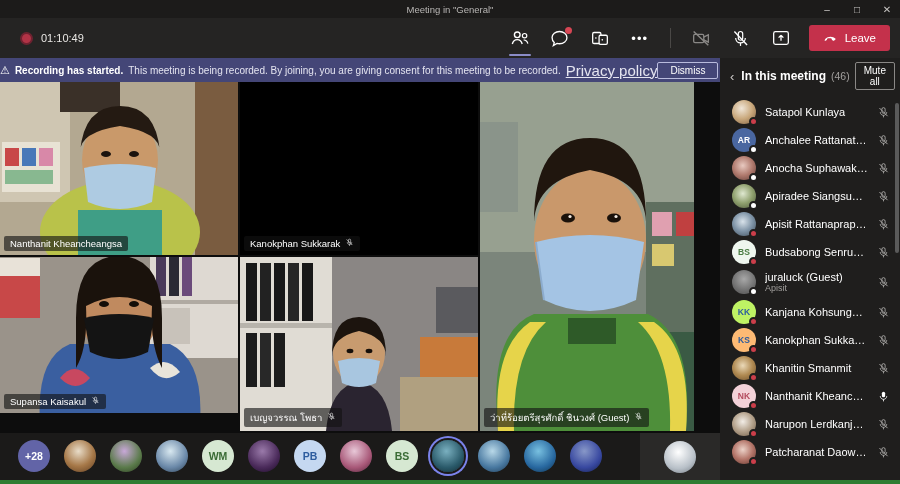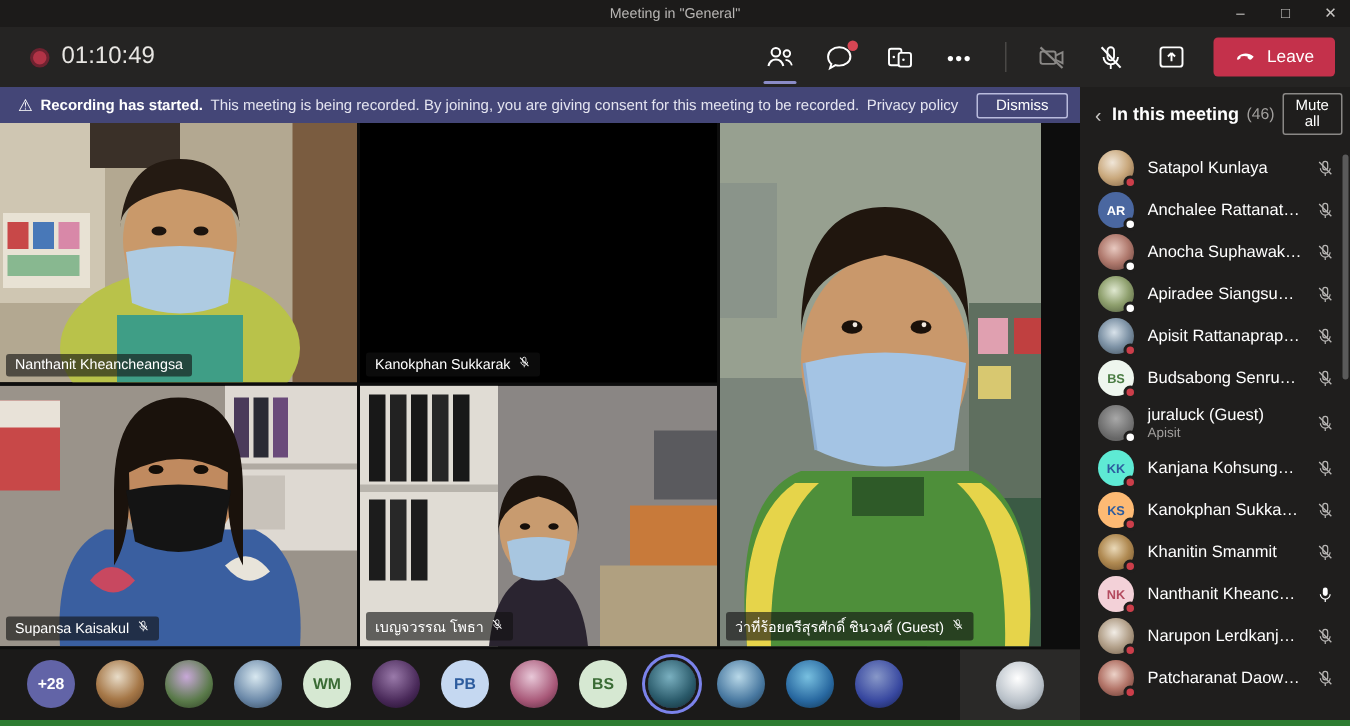--- a/index.html
+++ b/index.html
@@ -13,51 +13,51 @@
   .titlebar-text { color:#b8b6b4; font-size:9.5px; }
   .win-controls { position:absolute; right:6px; top:0; height:18px; display:flex; align-items:center; gap:16px; }
   .win-btn { color:#c8c6c4; font-size:10px; width:14px; text-align:center; cursor:default; }
 
   
   .toolbar { position:absolute; top:18px; left:0; width:900px; height:40px;
     background:#252423; display:flex; align-items:center; }
   .timer-wrap { display:flex; align-items:center; gap:8px; margin-left:20px; }
   .rec-dot { width:13px; height:13px; border-radius:50%; background:#a0ililess; background:#b13346;
     border:2px solid #6e2230; }
-  .timer-text { color:#e8e6e3; font-size:16px; }
+  .timer-text { color:#e8e6e3; font-size:11px; }
   .toolbar-right { position:absolute; right:10px; display:flex; align-items:center; gap:16px; }
   .tb-icon { width:24px; height:24px; display:flex; align-items:center; justify-content:center;
     position:relative; cursor:pointer; }
   .tb-icon svg { display:block; }
   .tb-underline { position:absolute; bottom:-6px; left:1px; width:22px; height:2px; background:#8b8cc7; border-radius:1px; }
   .notif-dot { position:absolute; top:1px; right:0px; width:7px; height:7px; border-radius:50%; background:#d74654; }
   .tb-divider { width:1px; height:20px; background:#4a4846; margin:0 2px; }
   .more-dots { color:#fff; font-size:13px; letter-spacing:1px; }
   .leave-btn { background:#c4314b; color:#fff; border:none; border-radius:3px; height:26px;
     padding:0 14px; font-size:11.5px; display:flex; align-items:center; gap:7px; cursor:pointer;
     font-family:"Liberation Sans",sans-serif; }
 
   
   .banner { position:absolute; top:58px; left:0; width:720px; height:24px; background:#444677;
     display:flex; align-items:center; color:#fff; }
   .banner-center { flex:1; display:flex; align-items:center; justify-content:center; gap:5px; white-space:nowrap; }
   .warn-icon { font-size:11px; color:#fff; }
   .banner-bold { font-size:10px; font-weight:bold; }
   .banner-text { font-size:10px; color:#e4e4f0; }
-  .banner-link { font-size:10px; color:#e4e4f0; cursor:pointer; }
+  .banner-link { font-size:15px; color:#e4e4f0; text-decoration:underline; cursor:pointer; }
   .dismiss-btn { margin-right:8px; background:transparent; border:1px solid #b9bbdd; color:#fff;
     border-radius:2px; font-size:10px; padding:2px 12px; cursor:pointer; font-family:"Liberation Sans",sans-serif; }
 
   
   .video-area { position:absolute; top:82px; left:0; width:720px; height:351px; background:#0d0d0d; }
   .tile { position:absolute; overflow:hidden; background:#000; cursor:pointer; }
   .tile svg.scene { position:absolute; top:0; left:0; width:100%; height:100%; }
   .t0 { left:0; top:0; width:238px; height:173px; }
   .t1 { left:240px; top:0; width:238px; height:173px; }
-  .t2 { left:0; top:175px; width:238px; height:174px; }
+  .t2 { left:0; top:175px; width:238px; height:156px; }
   .t3 { left:240px; top:175px; width:238px; height:174px; }
   .t4 { left:480px; top:0; width:214px; height:349px; }
   .tile-label { position:absolute; left:4px; bottom:4px; background:rgba(17,17,17,.62);
     color:#fff; font-size:9.5px; padding:2px 6px; border-radius:2px; display:flex; align-items:center; gap:5px;
     max-width:92%; white-space:nowrap; overflow:hidden; }
 
   
   .bottom-strip { position:absolute; top:433px; left:0; width:720px; height:47px; background:#1b1a19; }
   .strip-avatars { position:absolute; left:18px; top:7px; display:flex; gap:14px; align-items:center; }
   .av { width:32px; height:32px; border-radius:50%; display:flex; align-items:center; justify-content:center;
@@ -512,21 +512,21 @@
               <rect x="6" y="2" width="4" height="7" rx="2" fill="none" stroke="#b8b6b4"></rect>
               <path d="M4 7.5c0 2.2 1.8 4 4 4s4-1.8 4-4" fill="none" stroke="#b8b6b4"></path>
               <line x1="8" y1="11.5" x2="8" y2="14" stroke="#b8b6b4"></line>
               <line x1="3" y1="2.5" x2="13" y2="12.5" stroke="#b8b6b4" stroke-width="1.1"></line>
             </svg>
           </span>
 
   </div>
         <div class="prow">
     <div class="pavatar-wrap">
-      <div class="pavatar" style="background: #5eead4; color: rgb(45, 92, 158);">KK</div>
+      <div class="pavatar" style="background: #bef264; color: rgb(45, 92, 158);">KK</div>
       <span class="pbadge busy"></span>
     </div>
     <div class="pname-wrap">
       <div class="pname">Kanjana Kohsungnoen</div>
 
     </div>
     <span class="pmic">
             <svg width="13" height="13" viewBox="0 0 16 16">
               <rect x="6" y="2" width="4" height="7" rx="2" fill="none" stroke="#b8b6b4"></rect>
               <path d="M4 7.5c0 2.2 1.8 4 4 4s4-1.8 4-4" fill="none" stroke="#b8b6b4"></path>

